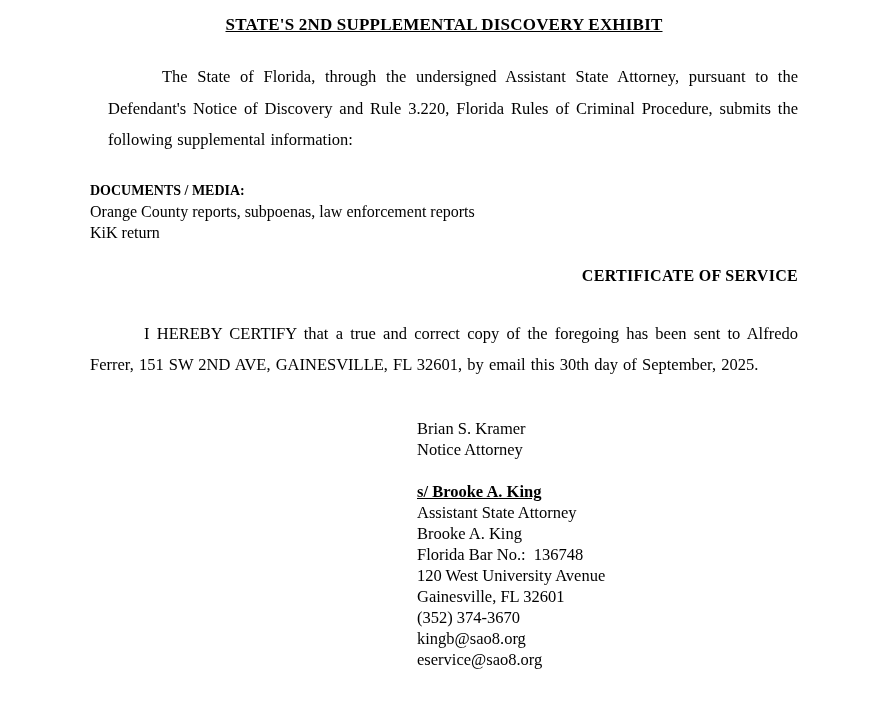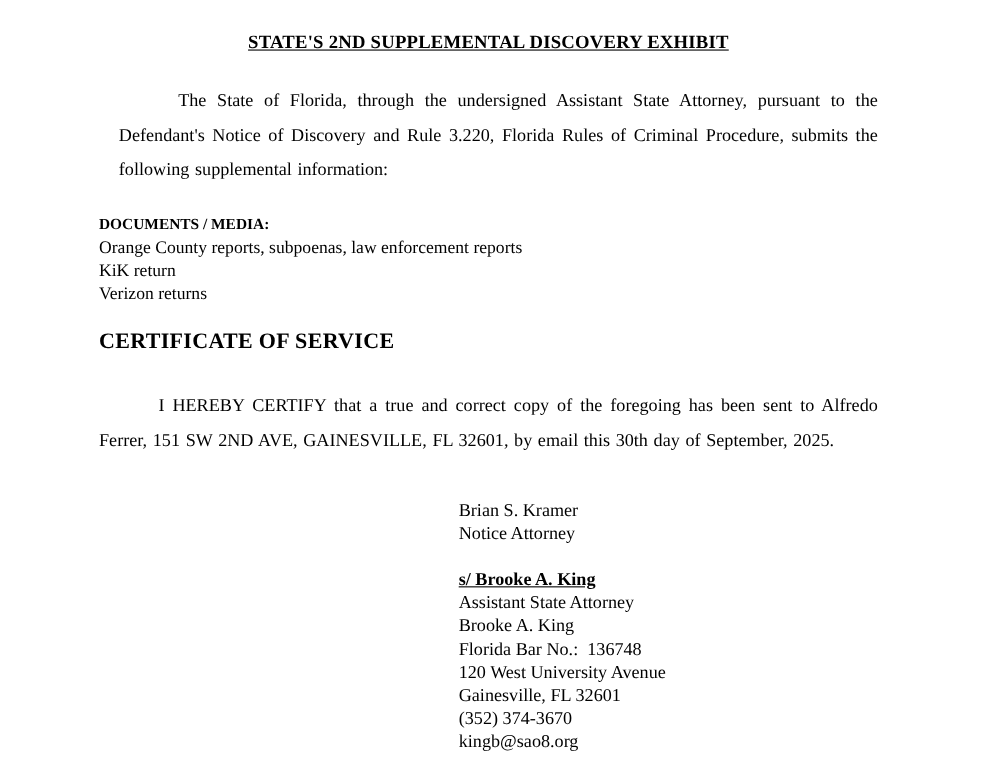--- a/index.html
+++ b/index.html
@@ -7,21 +7,21 @@
     width: 896px;
     height: 707px;
     background: #ffffff;
     color: #000000;
     font-family: "Liberation Serif", "DejaVu Serif", serif;
     overflow: hidden;
   }
   .page {
     width: 896px;
     height: 707px;
-    padding: 28px 98px 0 90px;
+    padding: 14px 98px 0 90px;
   }
   .doc-title {
     font-size: 17px;
     font-weight: bold;
     text-align: center;
     text-decoration: underline;
     line-height: 22px;
     letter-spacing: 0.2px;
   }
   .para {
@@ -37,23 +37,23 @@
     font-size: 14px;
     font-weight: bold;
     line-height: 21px;
     margin-top: 24px;
   }
   .doc-line {
     font-size: 16px;
     line-height: 21px;
   }
   .cert-heading {
-    font-size: 20px;
+    font-size: 16px;
     font-weight: bold;
-    text-align: left;
+    text-align: right;
     line-height: 21px;
     margin-top: 22px;
     letter-spacing: 0.3px;
   }
   .signature-block {
     margin-left: 327px;
     margin-top: 37px;
     font-size: 16.5px;
     line-height: 21px;
   }
@@ -70,34 +70,34 @@
 <div class="page">
 
   <h1 class="doc-title">STATE'S 2ND SUPPLEMENTAL DISCOVERY EXHIBIT</h1>
 
   <p class="para intro-para">The State of Florida, through the undersigned Assistant State Attorney, pursuant to the Defendant's Notice of Discovery and Rule 3.220, Florida Rules of Criminal Procedure, submits the following supplemental information:</p>
 
   <div>
     <div class="section-heading">DOCUMENTS / MEDIA:</div>
     <div class="doc-line">Orange County reports, subpoenas, law enforcement reports</div>
     <div class="doc-line">KiK return</div>
-    <div class="doc-line">Verizon returns</div>
   </div>
 
   <h2 class="cert-heading">CERTIFICATE OF SERVICE</h2>
 
   <p class="para cert-para">I HEREBY CERTIFY that a true and correct copy of the foregoing has been sent to Alfredo Ferrer, 151 SW 2ND AVE, GAINESVILLE, FL 32601, by email this 30th day of September, 2025.</p>
 
   <div class="signature-block">
     <div class="sig-line">Brian S. Kramer</div>
     <div class="sig-line">Notice Attorney</div>
     <div class="sig-blank"></div>
     <div class="sig-line signed-line">s/ Brooke A. King</div>
     <div class="sig-line">Assistant State Attorney</div>
     <div class="sig-line">Brooke A. King</div>
     <div class="sig-line">Florida Bar No.:  136748</div>
     <div class="sig-line">120 West University Avenue</div>
     <div class="sig-line">Gainesville, FL 32601</div>
     <div class="sig-line">(352) 374-3670</div>
     <div class="sig-line">kingb@sao8.org</div>
+    <div class="sig-line">eservice@sao8.org</div>
   </div>
 
 </div>
 
 </body></html>

